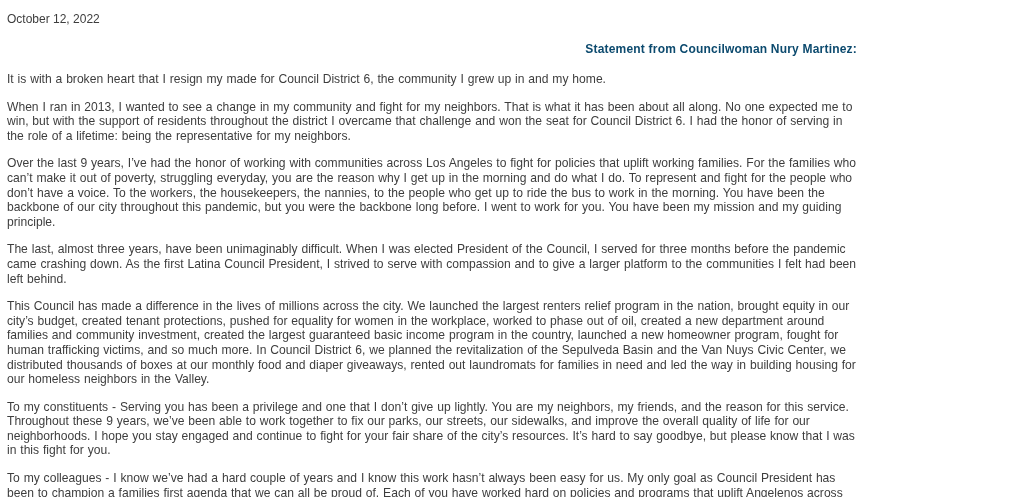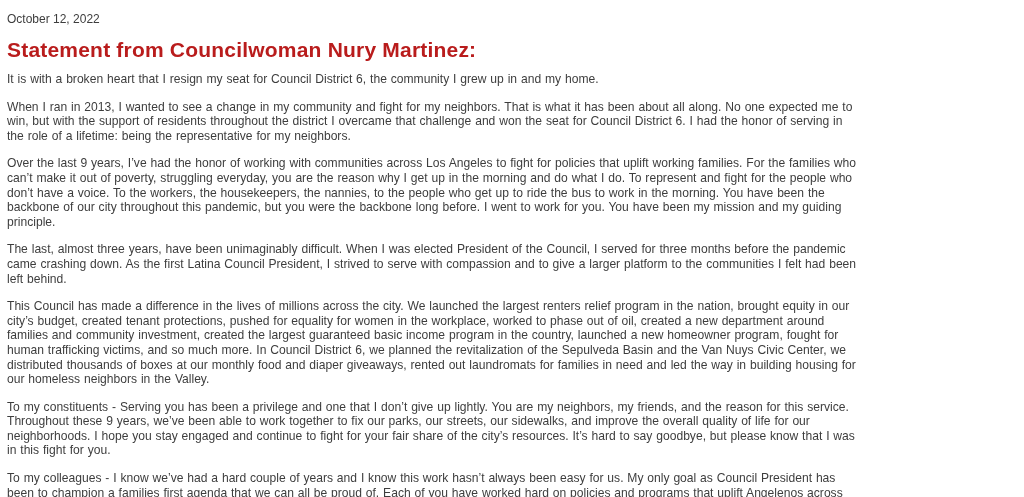--- a/index.html
+++ b/index.html
@@ -19,25 +19,25 @@
     color: #3d3d3d;
     background: #ffffff;
   }
   .date {
     font-size: 12px;
     line-height: 14px;
     color: #3d3d3d;
     margin: 0 0 14px 0;
   }
   .title {
-    font-size: 21px;
+    font-size: 12px;
     line-height: 19px;
     font-weight: bold;
-    text-align: left;
-    color: #b91c1c;
+    text-align: right;
+    color: #0c4a6e;
     margin: 0 0 13px 0;
     letter-spacing: 0.2px;
   }
   .para {
     font-size: 12.1px;
     line-height: 14.6px;
     color: #3d3d3d;
     margin: 0 0 13px 0;
     text-align: left;
     word-spacing: 0.5px;
@@ -47,21 +47,21 @@
   }
 </style>
 </head>
 <body>
 
 <div class="page">
   <div class="date">October 12, 2022</div>
 
   <h1 class="title">Statement from Councilwoman Nury Martinez:</h1>
 
-  <p class="para">It is with a broken heart that I resign my seat for Council District 6, the community I grew up in and my home.</p>
+  <p class="para">It is with a broken heart that I resign my made for Council District 6, the community I grew up in and my home.</p>
 
   <p class="para">When I ran in 2013, I wanted to see a change in my community and fight for my neighbors. That is what it has been about all along. No one expected me to win, but with the support of residents throughout the district I overcame that challenge and won the seat for Council District 6. I had the honor of serving in the role of a lifetime: being the representative for my neighbors.</p>
 
   <p class="para">Over the last 9 years, I’ve had the honor of working with communities across Los Angeles to fight for policies that uplift working families. For the families who can’t make it out of poverty, struggling everyday, you are the reason why I get up in the morning and do what I do. To represent and fight for the people who don’t have a voice. To the workers, the housekeepers, the nannies, to the people who get up to ride the bus to work in the morning. You have been the backbone of our city throughout this pandemic, but you were the backbone long before. I went to work for you. You have been my mission and my guiding principle.</p>
 
   <p class="para">The last, almost three years, have been unimaginably difficult. When I was elected President of the Council, I served for three months before the pandemic came crashing down. As the first Latina Council President, I strived to serve with compassion and to give a larger platform to the communities I felt had been left behind.</p>
 
   <p class="para">This Council has made a difference in the lives of millions across the city. We launched the largest renters relief program in the nation, brought equity in our city’s budget, created tenant protections, pushed for equality for women in the workplace, worked to phase out of oil, created a new department around families and community investment, created the largest guaranteed basic income program in the country, launched a new homeowner program, fought for human trafficking victims, and so much more. In Council District 6, we planned the revitalization of the Sepulveda Basin and the Van Nuys Civic Center, we distributed thousands of boxes at our monthly food and diaper giveaways, rented out laundromats for families in need and led the way in building housing for our homeless neighbors in the Valley.</p>
 
   <p class="para">To my constituents - Serving you has been a privilege and one that I don’t give up lightly. You are my neighbors, my friends, and the reason for this service. Throughout these 9 years, we’ve been able to work together to fix our parks, our streets, our sidewalks, and improve the overall quality of life for our neighborhoods. I hope you stay engaged and continue to fight for your fair share of the city’s resources. It’s hard to say goodbye, but please know that I was in this fight for you.</p>

